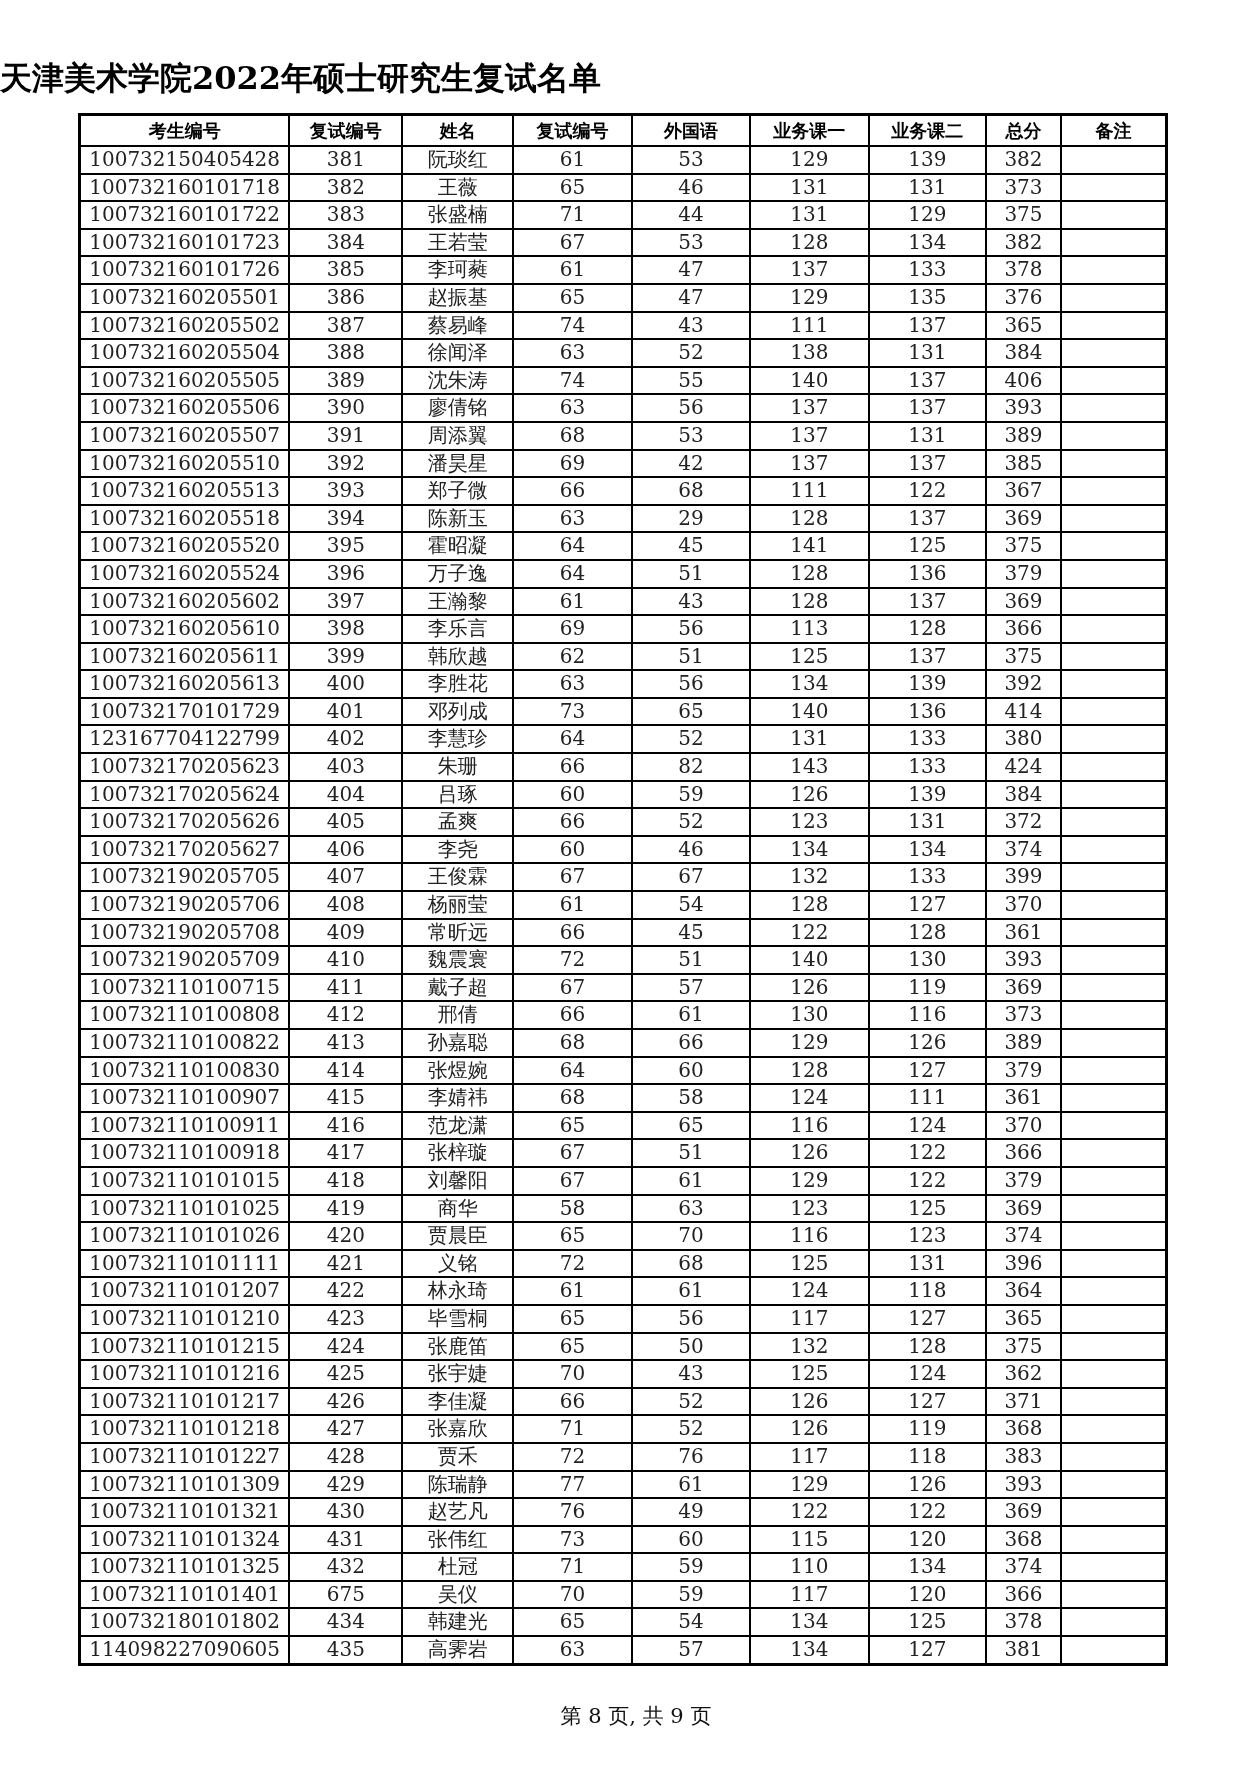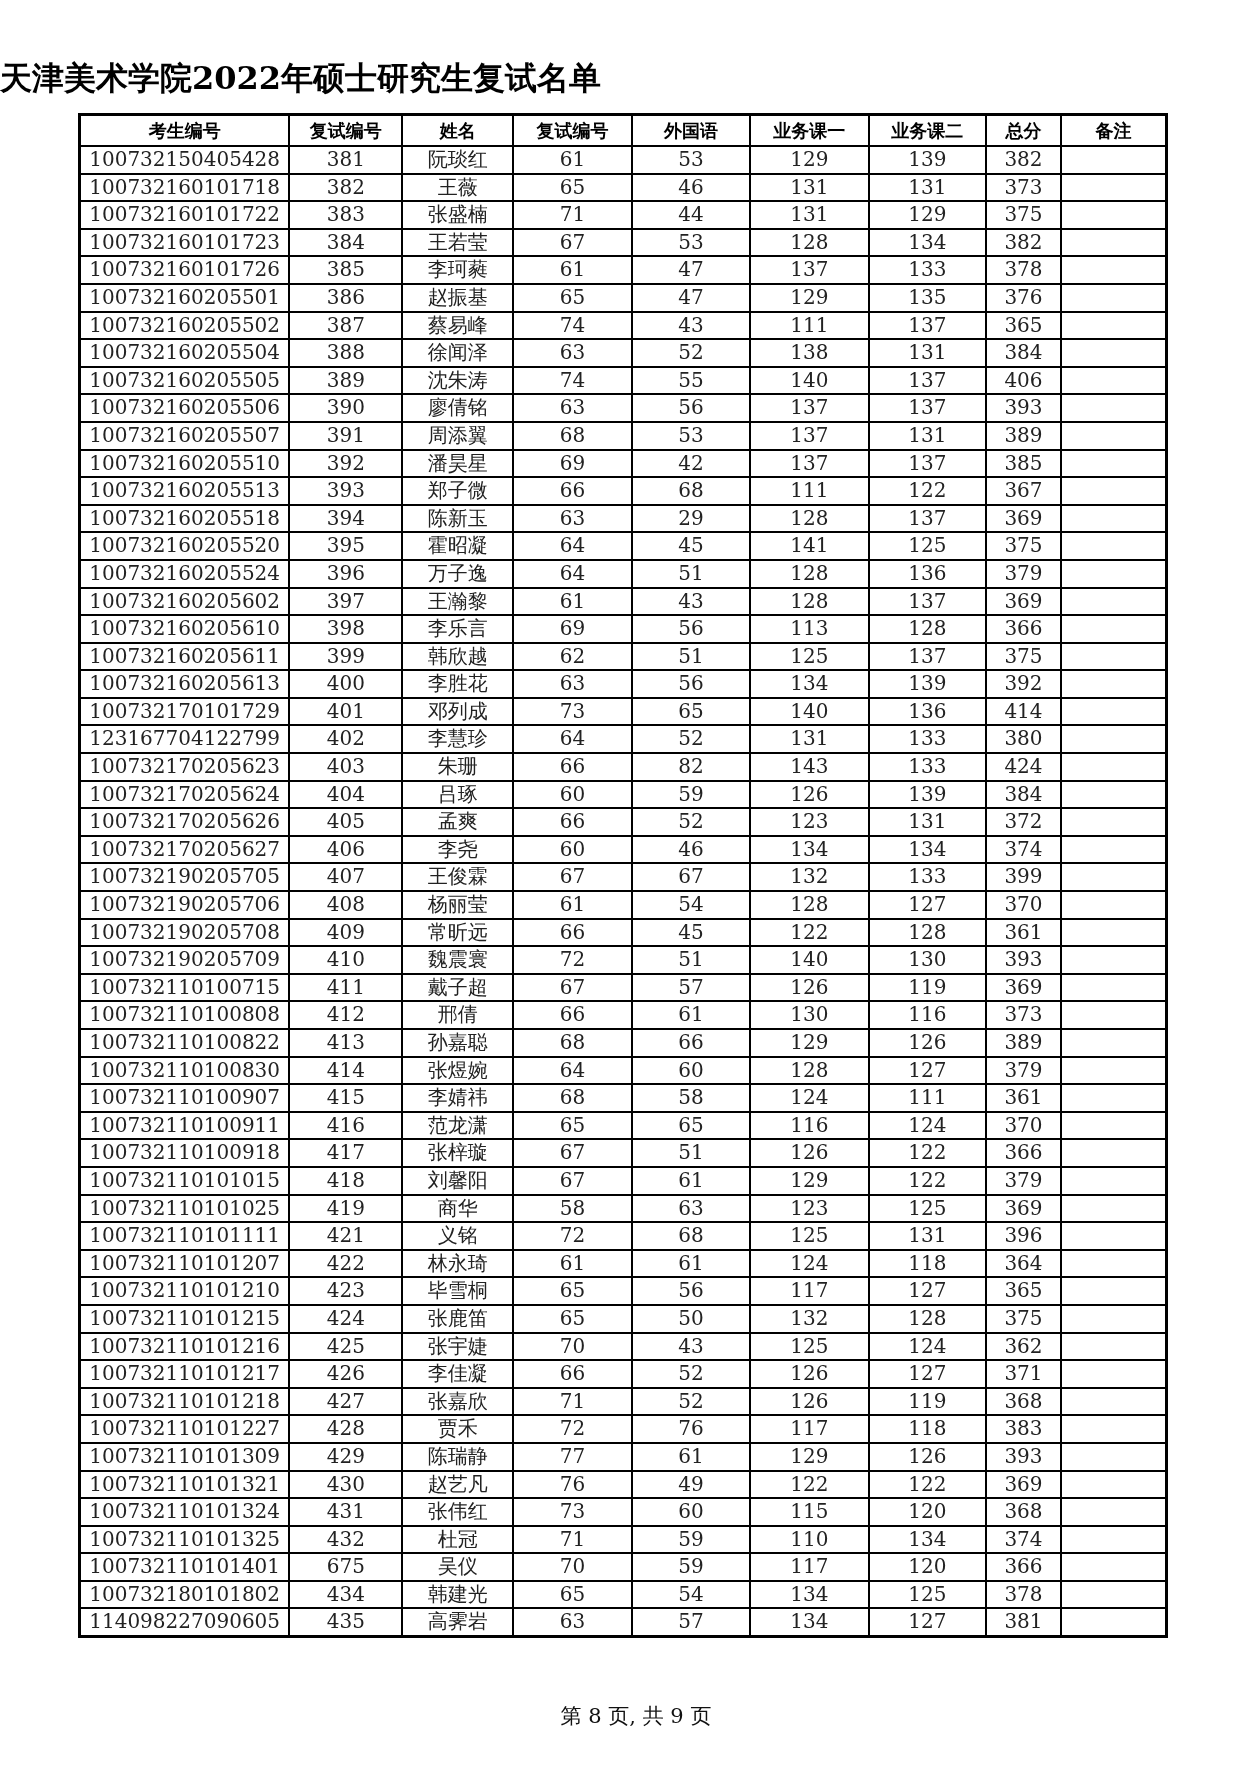--- a/index.html
+++ b/index.html
@@ -534,20 +534,31 @@
             <td>419</td>
             <td>商华</td>
             <td>58</td>
             <td>63</td>
             <td>123</td>
             <td>125</td>
             <td>369</td>
             <td></td>
           </tr>
           <tr>
+            <td>100732110101026</td>
+            <td>420</td>
+            <td>贾晨臣</td>
+            <td>65</td>
+            <td>70</td>
+            <td>116</td>
+            <td>123</td>
+            <td>374</td>
+            <td></td>
+          </tr>
+          <tr>
             <td>100732110101111</td>
             <td>421</td>
             <td>义铭</td>
             <td>72</td>
             <td>68</td>
             <td>125</td>
             <td>131</td>
             <td>396</td>
             <td></td>
           </tr>

